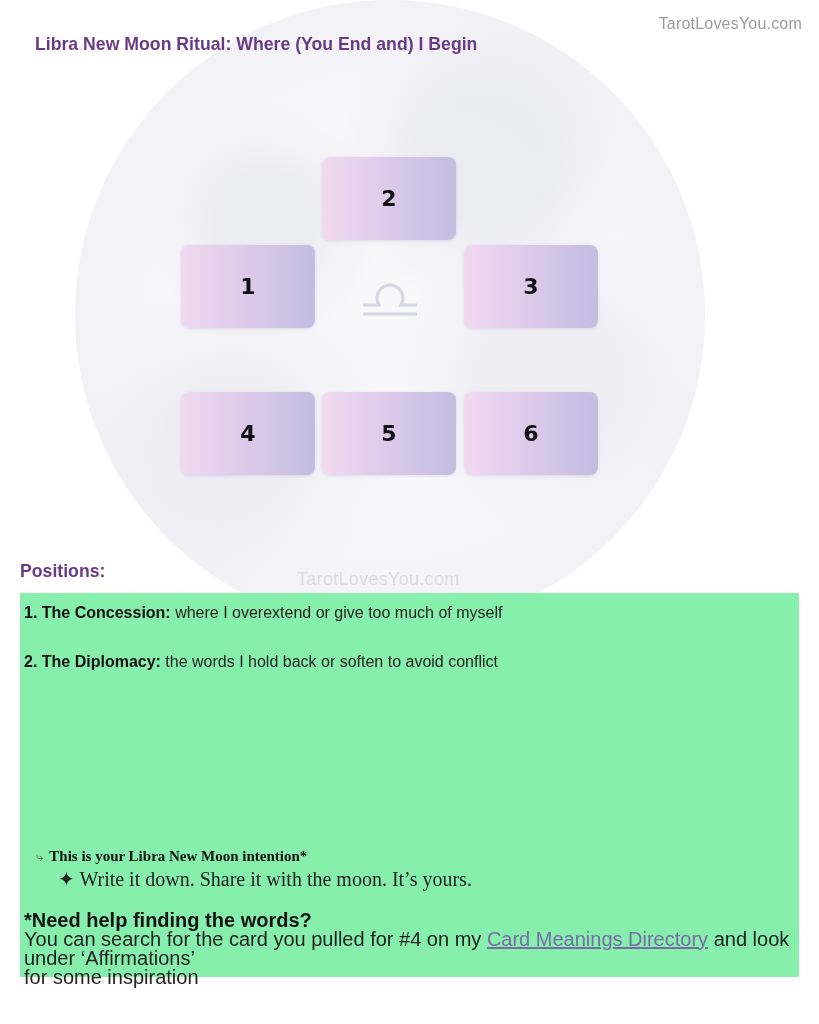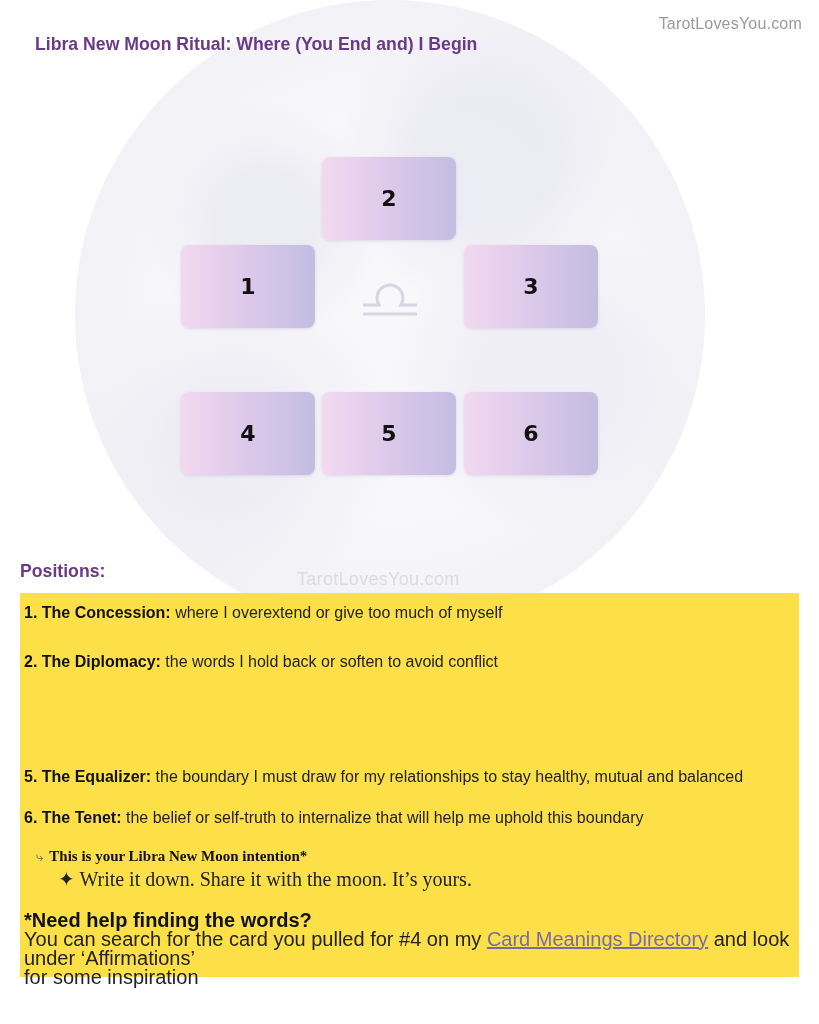--- a/index.html
+++ b/index.html
@@ -44,21 +44,21 @@
     position:absolute; left:20px; top:560px;
     font-size:19px; font-weight:bold; color:#6a3a86;
     transform:scaleX(0.93); transform-origin:left center;
   }
   .watermark-mid {
     position:absolute; left:297px; top:569px;
     font-size:18px; color:#dcdcdc; letter-spacing:0.3px;
   }
   .panel {
     position:absolute; left:20px; top:593px; width:779px; height:384px;
-    background:#fde047;
+    background:#86efac;
   }
   .pos {
     position:absolute; left:4px; font-size:16px; color:#222;
     white-space:nowrap;
   }
   .pos b { color:#111; }
   .intent {
     position:absolute; left:16px; top:255px; font-size:16px; color:#111;
     font-family:Liberation Serif, serif;
   }
@@ -106,26 +106,20 @@
 <div class="positions-heading">Positions:</div>
 <div class="watermark-mid">TarotLovesYou.com</div>
 
 <div class="panel">
   <div class="pos" style="top:11px;">
     <b>1. The Concession:</b><span> where I overextend or give too much of myself</span>
   </div>
   <div class="pos" style="top:48px;margin-top:12px;">
     <b>2. The Diplomacy:</b><span> the words I hold back or soften to avoid conflict</span>
   </div>
-  <div class="pos" style="top:175px;">
-    <b>5. The Equalizer:</b><span> the boundary I must draw for my relationships to stay healthy, mutual and balanced</span>
-  </div>
-  <div class="pos" style="top:216px;">
-    <b>6. The Tenet:</b><span> the belief or self-truth to internalize that will help me uphold this boundary</span>
-  </div>
 
   <div class="intent">
     <div class="line1">
       <span class="arrow">⤷</span><span>This is your Libra New Moon intention*</span>
     </div>
     <div class="line2">✦ Write it down. Share it with the moon. It’s yours.</div>
   </div>
 
   <div class="help">
     <b>*Need help finding the words?</b><br>

